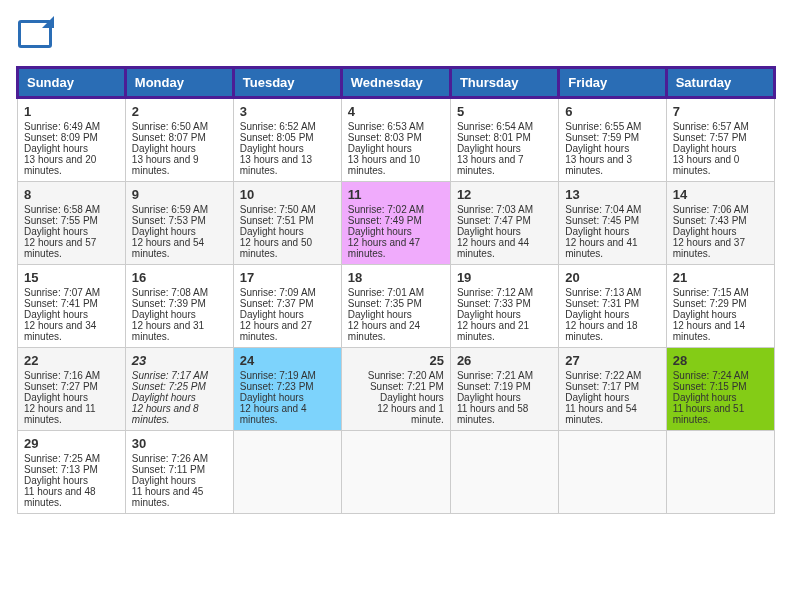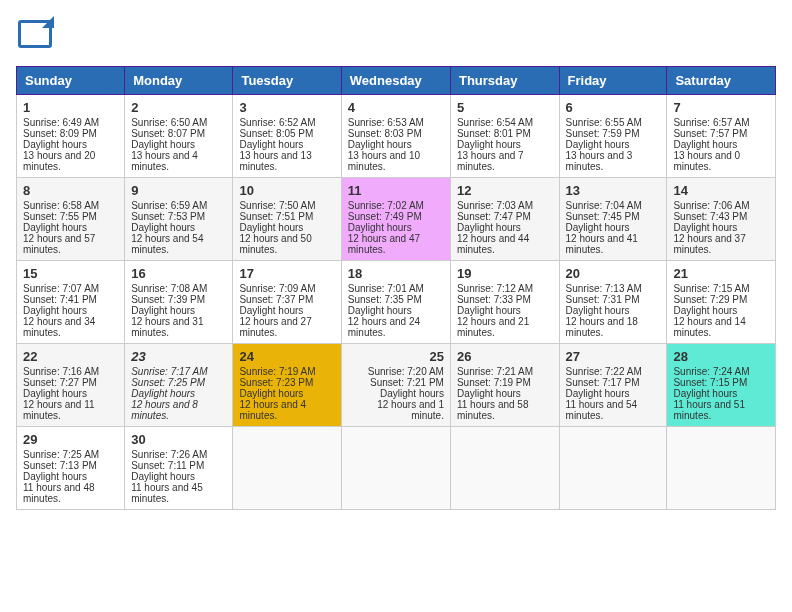--- a/index.html
+++ b/index.html
@@ -37,21 +37,21 @@
       width: 100%;
       border-collapse: collapse;
     }
     .calendar th {
       background-color: #2a6db5;
       color: #fff;
       text-align: left;
       padding: 6px 8px;
       font-size: 13px;
       font-weight: bold;
-      border: 1px solid #4c1d95;
+      border: 3px solid #4c1d95;
     }
     .calendar td {
       border: 1px solid #ccc;
       vertical-align: top;
       padding: 5px 6px;
       font-size: 10px;
       color: #333;
       width: 110px;
       min-height: 80px;
       background: #fff;
@@ -110,21 +110,21 @@
         <span>Sunrise: 6:49 AM</span><br>
         <span>Sunset: 8:09 PM</span><br>
         <span>Daylight hours</span><br>
         <span>13 hours and 20 minutes.</span>
       </td>
         <td>
         <span class="day-number">2</span>
         <span>Sunrise: 6:50 AM</span><br>
         <span>Sunset: 8:07 PM</span><br>
         <span>Daylight hours</span><br>
-        <span>13 hours and 4 minutes.</span>
+        <span>13 hours and 9 minutes.</span>
       </td>
         <td>
         <span class="day-number">3</span>
         <span>Sunrise: 6:52 AM</span><br>
         <span>Sunset: 8:05 PM</span><br>
         <span>Daylight hours</span><br>
         <span>13 hours and 13 minutes.</span>
       </td>
         <td>
         <span class="day-number">4</span>
@@ -265,21 +265,21 @@
         <span>Daylight hours</span><br>
         <span>12 hours and 11 minutes.</span>
       </td>
         <td style="background: rgb(245, 245, 245); font-style: italic;">
         <span class="day-number">23</span>
         <span>Sunrise: 7:17 AM</span><br>
         <span>Sunset: 7:25 PM</span><br>
         <span>Daylight hours</span><br>
         <span>12 hours and 8 minutes.</span>
       </td>
-        <td style="background: #eab308; margin-top: 32px;">
+        <td style="background: #7dd3fc; margin-top: 32px;">
         <span class="day-number">24</span>
         <span>Sunrise: 7:19 AM</span><br>
         <span>Sunset: 7:23 PM</span><br>
         <span>Daylight hours</span><br>
         <span>12 hours and 4 minutes.</span>
       </td>
         <td style="background: rgb(245, 245, 245); text-align: right;">
         <span class="day-number">25</span>
         <span>Sunrise: 7:20 AM</span><br>
         <span>Sunset: 7:21 PM</span><br>
@@ -293,21 +293,21 @@
         <span>Daylight hours</span><br>
         <span>11 hours and 58 minutes.</span>
       </td>
         <td style="background: rgb(245, 245, 245);">
         <span class="day-number">27</span>
         <span>Sunrise: 7:22 AM</span><br>
         <span>Sunset: 7:17 PM</span><br>
         <span>Daylight hours</span><br>
         <span>11 hours and 54 minutes.</span>
       </td>
-        <td style="background: #5eead4; margin-left: 10px;">
+        <td style="background: #84cc16; margin-left: 10px;">
         <span class="day-number">28</span>
         <span>Sunrise: 7:24 AM</span><br>
         <span>Sunset: 7:15 PM</span><br>
         <span>Daylight hours</span><br>
         <span>11 hours and 51 minutes.</span>
       </td>
       </tr>
       <tr>
         <td>
         <span class="day-number">29</span>

